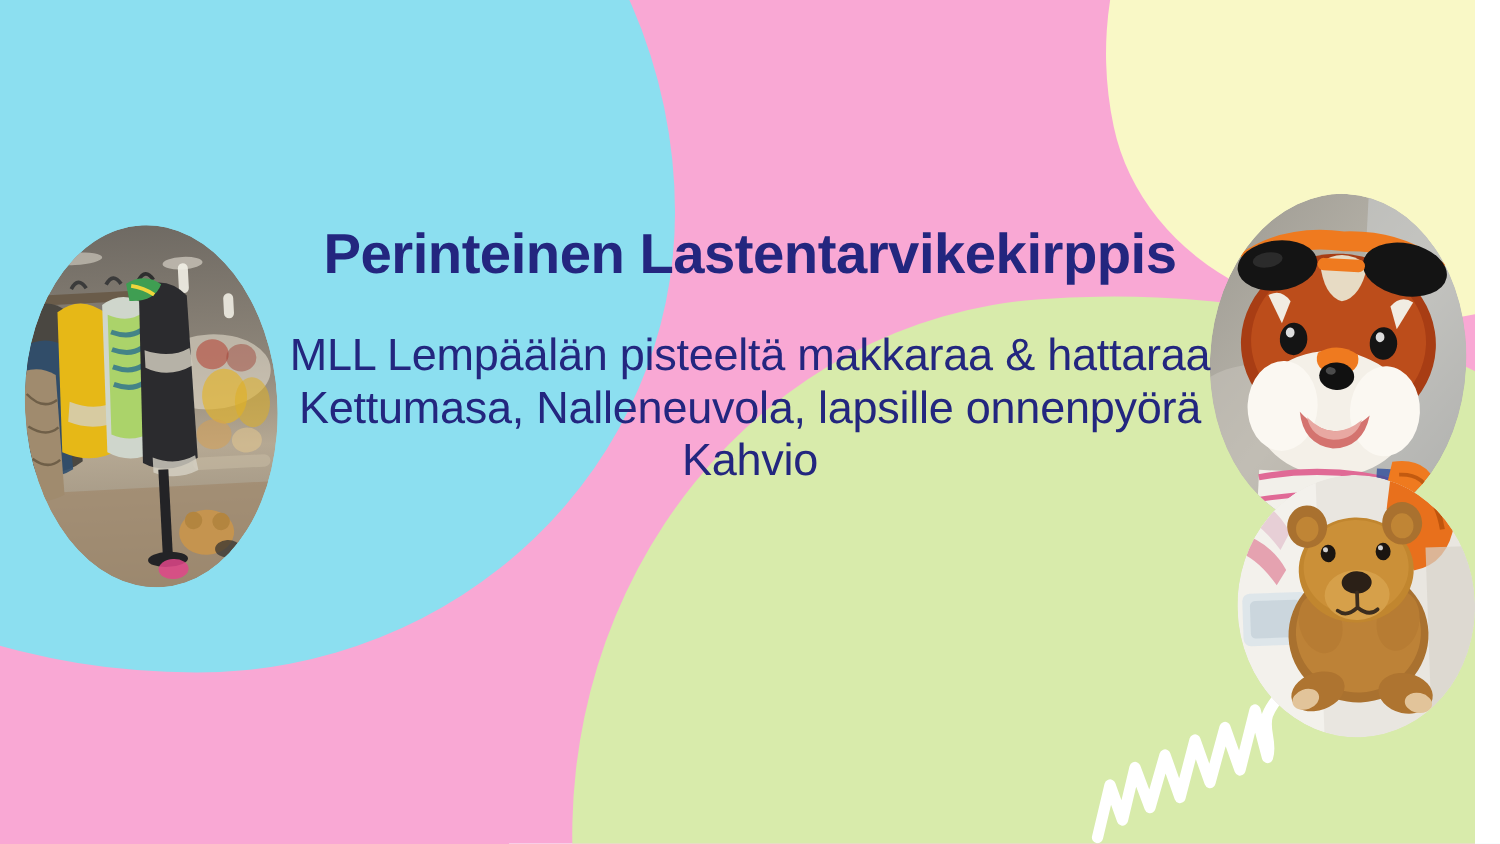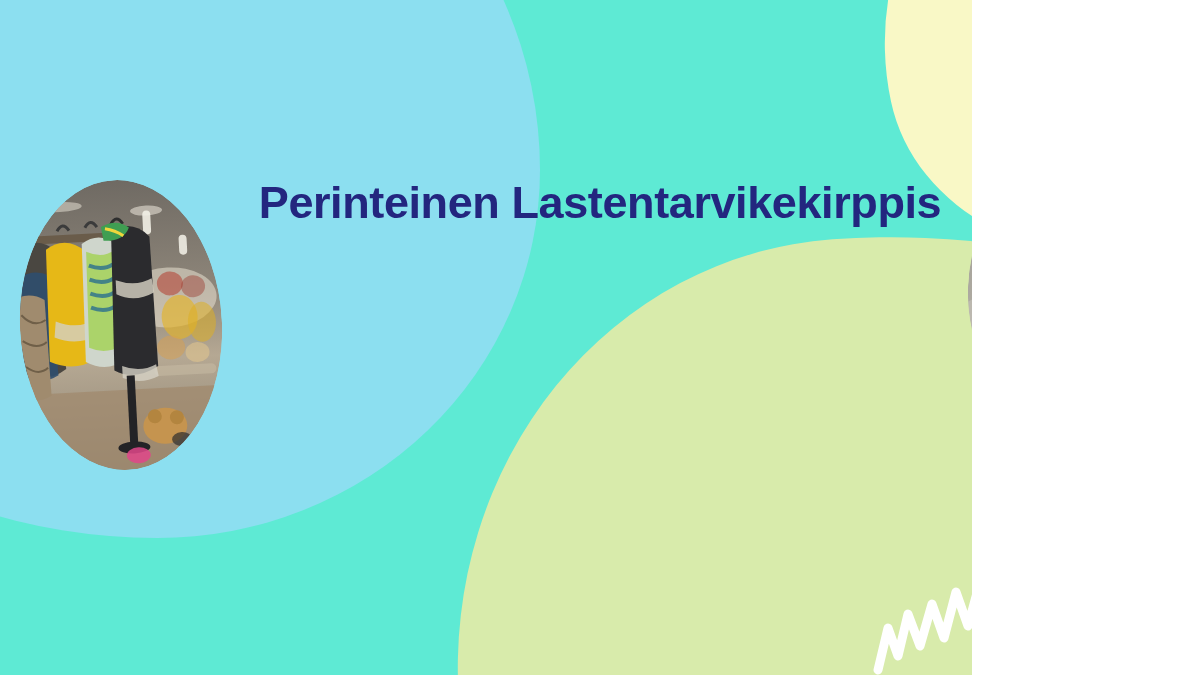--- a/index.html
+++ b/index.html
@@ -6,24 +6,24 @@
   html, body {
     margin: 0;
     padding: 0;
     background: #ffffff;
   }
   body {
     font-family: "Liberation Sans", sans-serif;
   }
   #poster {
     position: relative;
-    width: 972px;
+    width: 1180px;
     height: 675px;
     overflow: hidden;
-    background: #5eead4;
+    background: #f9a8d4;
   }
 
   
   .shape {
     position: absolute;
     pointer-events: none;
   }
   #shape-yellow {
     left: 880px;
     top: -210px;
@@ -316,15 +316,20 @@
         <ellipse cx="118" cy="62" rx="6" ry="7" fill="#1b1510"></ellipse>
         <ellipse cx="72" cy="59" rx="2" ry="2" fill="#ffffff" opacity="0.8"></ellipse>
         <ellipse cx="116" cy="59" rx="2" ry="2" fill="#ffffff" opacity="0.8"></ellipse>
       </g>
     </svg>
   </div>
 
   <div id="text-block">
     <h1 id="headline">Perinteinen Lastentarvikekirppis</h1>
 
+    <div id="details">
+      <p class="detail-line">MLL Lempäälän pisteeltä makkaraa &amp; hattaraa</p>
+      <p class="detail-line">Kettumasa, Nalleneuvola, lapsille onnenpyörä</p>
+      <p class="detail-line">Kahvio</p>
+    </div>
   </div>
 
 </div>
 
 </body></html>

